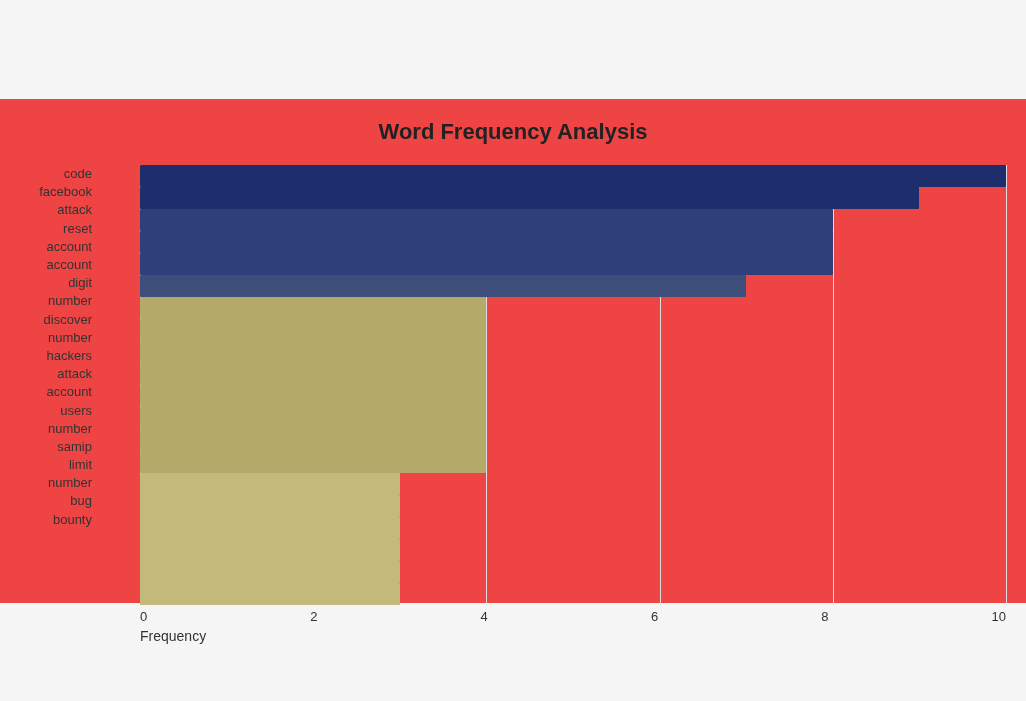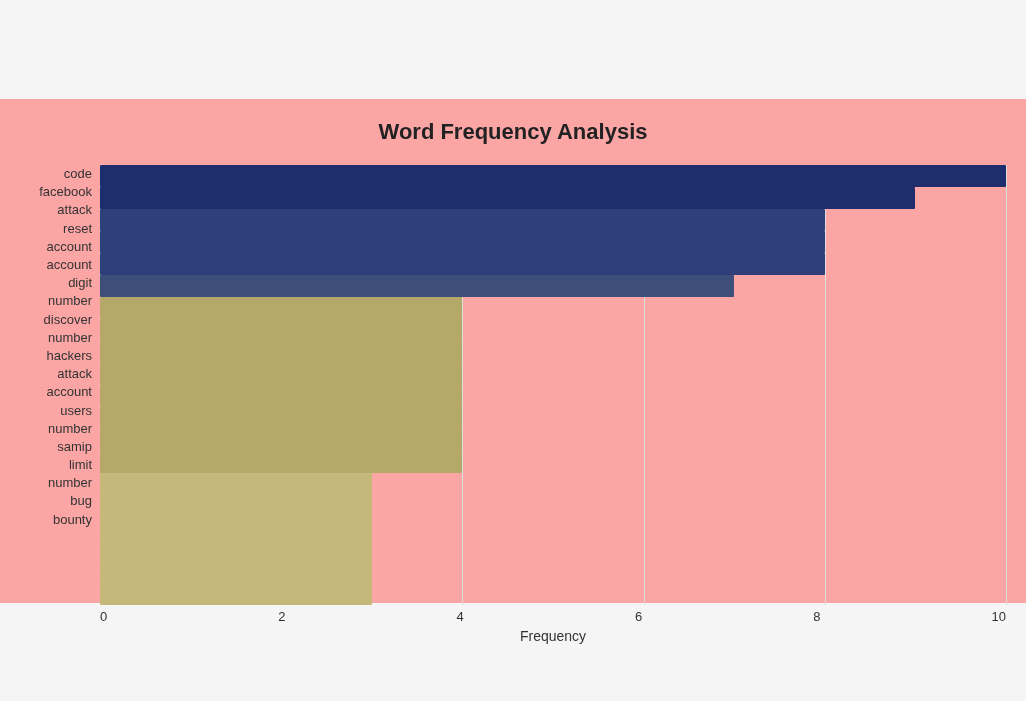--- a/index.html
+++ b/index.html
@@ -6,38 +6,39 @@
     body {
       background: #f5f5f5;
       font-family: Arial, sans-serif;
       width: 1026px;
       height: 701px;
       display: flex;
       align-items: center;
       justify-content: center;
     }
     .chart-container {
-      background: #fca5a5;
+      background: #ef4444;
       width: 1026px;
       height: 504px;
       padding: 20px 20px 60px 20px;
       position: relative;
     }
     .chart-title {
       text-align: center;
       font-size: 22px;
       font-weight: bold;
       margin-bottom: 20px;
       color: #222;
     }
     .chart-area {
       display: flex;
       flex-direction: row;
       width: 100%;
       height: calc(100% - 60px);
+      gap: 40px;
     }
     .y-axis {
       display: flex;
       flex-direction: column;
       justify-content: space-around;
       align-items: flex-end;
       padding-right: 8px;
       width: 80px;
       flex-shrink: 0;
     }
@@ -98,21 +99,21 @@
       justify-content: space-between;
       width: 100%;
       padding-top: 4px;
     }
     .x-tick {
       font-size: 13px;
       color: #333;
       text-align: center;
     }
     .x-axis-label {
-      text-align: center;
+      text-align: left;
       font-size: 14px;
       color: #333;
       margin-top: 4px;
     }
   </style>
 </head>
 <body>
 
 <div class="chart-container">
   <div class="chart-title">Word Frequency Analysis</div>

